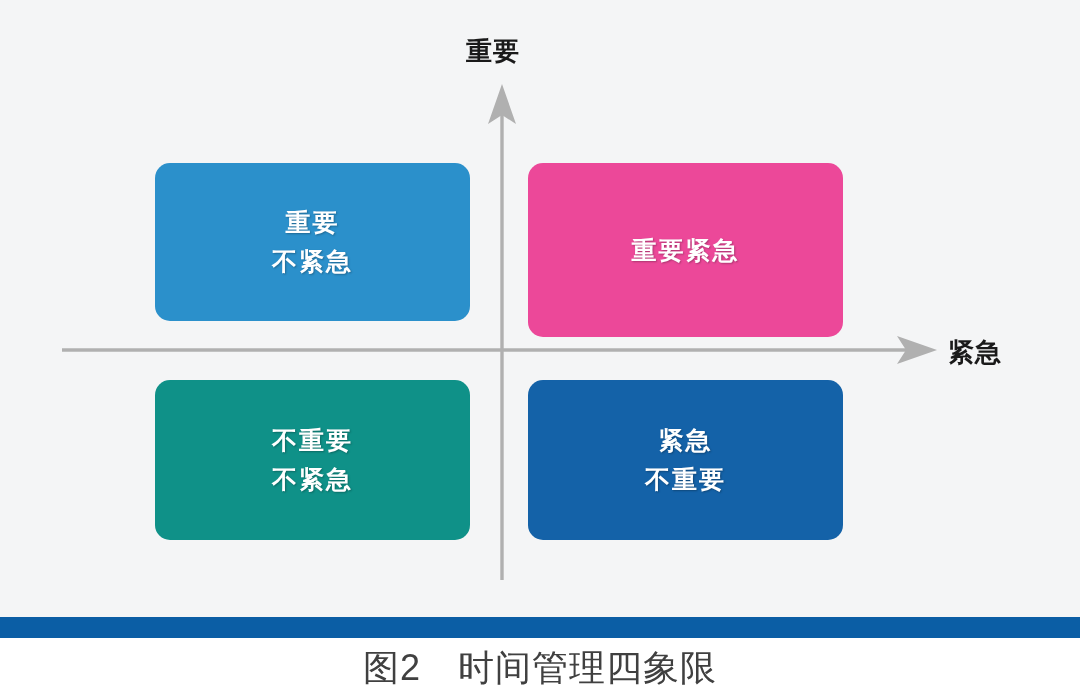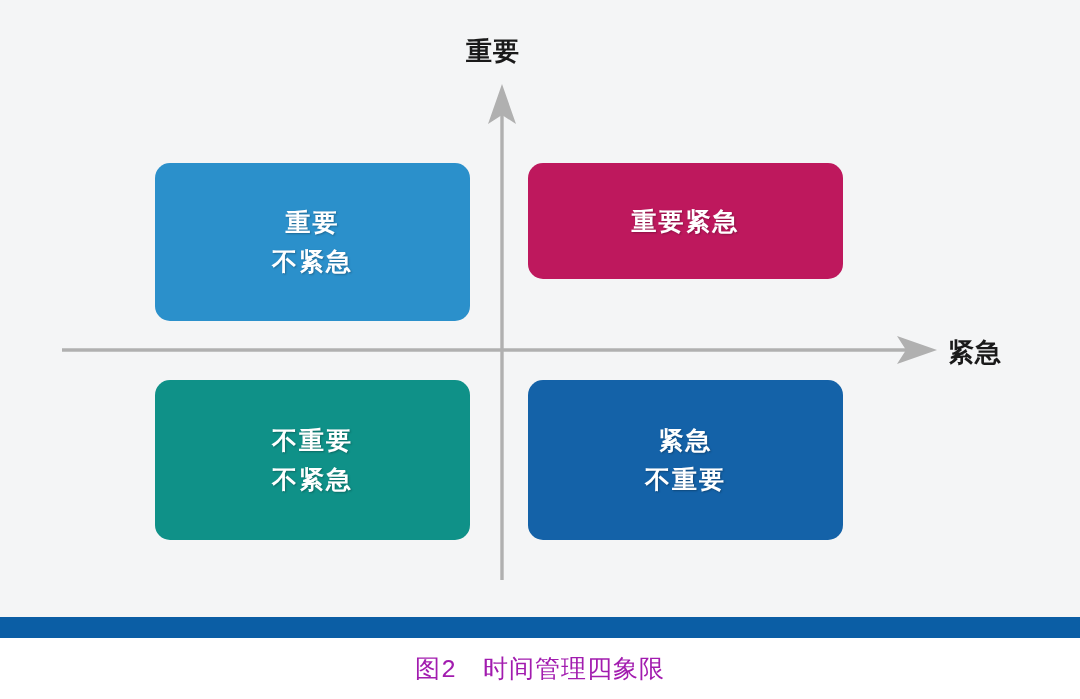--- a/index.html
+++ b/index.html
@@ -87,22 +87,22 @@
     white-space: nowrap;
   }
 
   #quad-tl {
     left: 155px; top: 163px; width: 315px; height: 158px;
     background: #2b90cb;
   }
   #quad-tl::after { background: #1f7bb0; }
 
   #quad-tr {
-    left: 528px; top: 163px; width: 315px; height: 116px;
-    background: #be185d;
+    left: 528px; top: 163px; width: 315px; height: 174px;
+    background: #ec4899;
   }
   #quad-tr::after { background: #8b9e05; }
 
   #quad-bl {
     left: 155px; top: 380px; width: 315px; height: 160px;
     background: #0f9188;
   }
   #quad-bl::after { background: #0a7a72; }
 
   #quad-br {
@@ -127,25 +127,25 @@
     left: 0;
     top: 638px;
     width: 1080px;
     height: 61px;
     background: #ffffff;
     display: flex;
     align-items: center;
     justify-content: center;
   }
   .caption-text {
-    font-size: 25px;
-    color: #a21caf;
+    font-size: 36px;
+    color: #404040;
     letter-spacing: 1px;
     white-space: pre;
-    font-family: Liberation Mono, monospace;
+    font-family: Liberation Sans, sans-serif;
   }
 </style>
 </head>
 <body>
 
 <div id="page">
 
   <div class="canvas">
 
     <svg class="axis-svg" viewBox="0 0 1080 617" width="1080" height="617">

